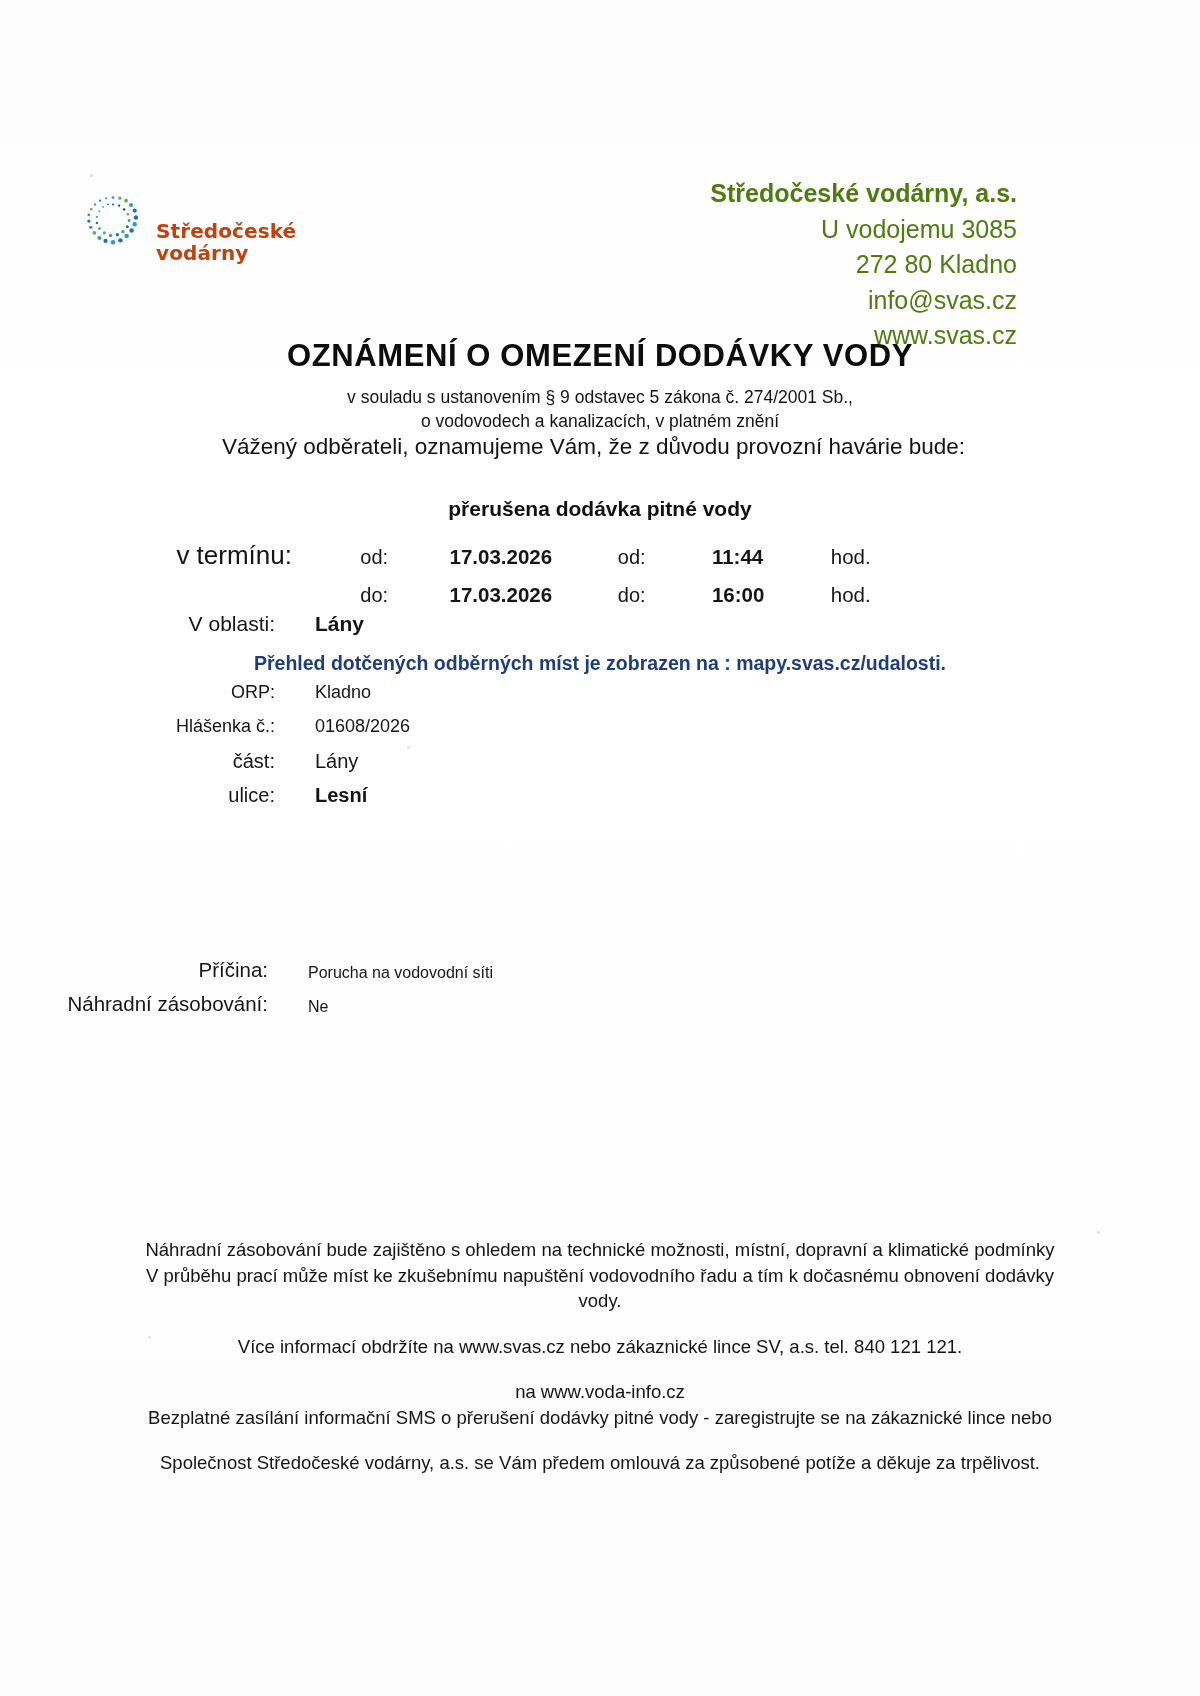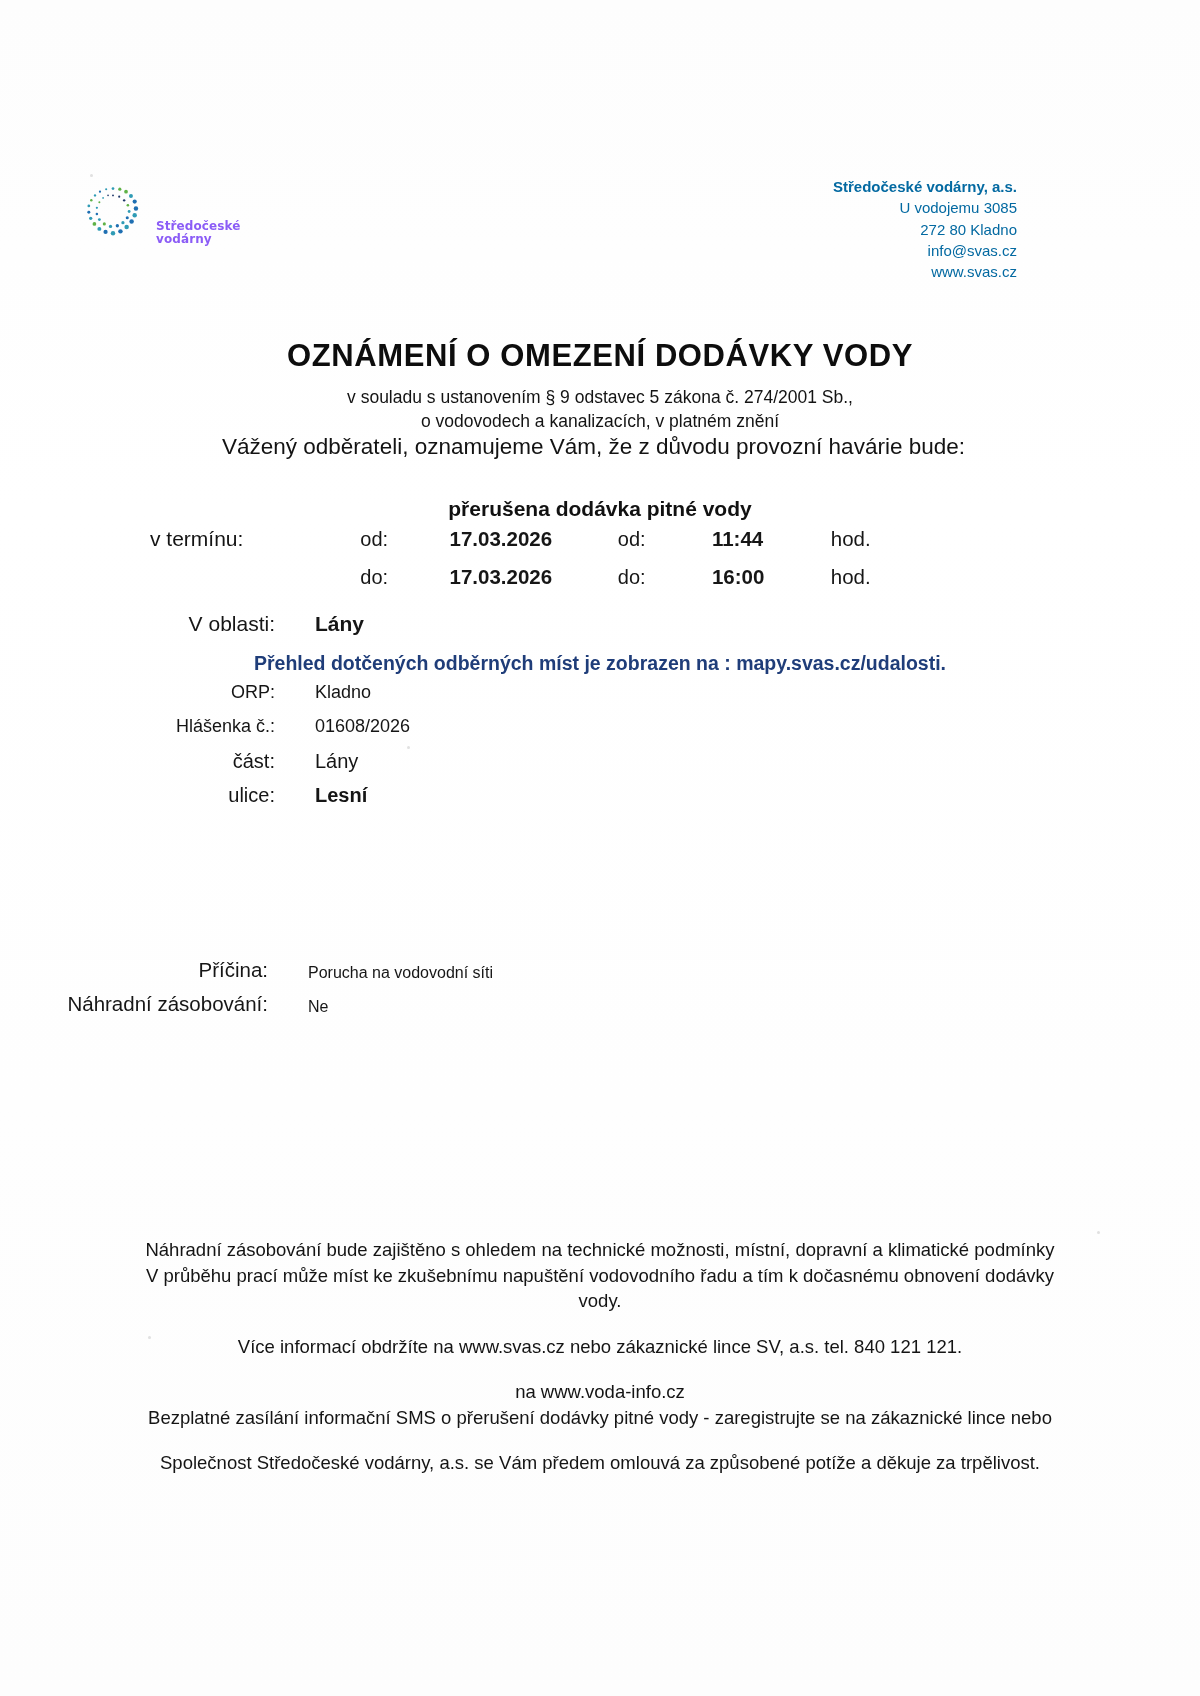--- a/index.html
+++ b/index.html
@@ -41,35 +41,35 @@
     position: absolute;
     left: 82px;
     top: 14px;
     display: flex;
     align-items: center;
     gap: 12px;
   }
   .logo-mark { width: 62px; height: 62px; display:block; }
   .logo-text {
     font-family: "DejaVu Sans", sans-serif;
-    color: #8b5cf6;
-    font-size: 12px;
+    color: #c2410c;
+    font-size: 20px;
     font-weight: 700;
     line-height: 1.12;
     letter-spacing: .1px;
     margin-top: 38px;
   }
   .addr {
     position: absolute;
     right: 183px;
     top: 8px;
     text-align: right;
-    font-size: 15px;
+    font-size: 25px;
     line-height: 1.42;
-    color: #0369a1;
+    color: #4d7c0f;
   }
   .addr .strong { font-weight: 700; }
 
   
   .title {
     position: absolute;
     top: 338px;
     left: 0;
     right: 0;
     text-align: center;
@@ -113,26 +113,26 @@
     position: absolute;
     top: 527px;
     left: 150px;
     width: 760px;
   }
   .term-row {
     display: flex;
     align-items: baseline;
     height: 38px;
   }
-  .c-label { width: 170px; text-align: left; font-size: 21px; color:#141414; }
+  .c-label { width: 170px; text-align: center; font-size: 26px; color:#141414; }
   .c-od    { width: 90px;  text-align: left; padding-left: 42px; font-size: 20px; }
   .c-date  { width: 170px; text-align: left; font-size: 20.5px; font-weight: 700; }
   .c-od2   { width: 95px;  text-align: left; font-size: 20px; }
   .c-time  { width: 120px; text-align: left; font-size: 20.5px; font-weight: 700; }
-  .c-hod   { width: 80px;  text-align: left; font-size: 20.5px; }
+  .c-hod   { width: 80px;  text-align: left; font-size: 20.5px; margin-top: 18px; }
 
   
   .area-row {
     position: absolute;
     top: 612px;
     left: 150px;
     display: flex;
     align-items: baseline;
   }
   .area-label { width: 125px; text-align: right; font-size: 21px; }

